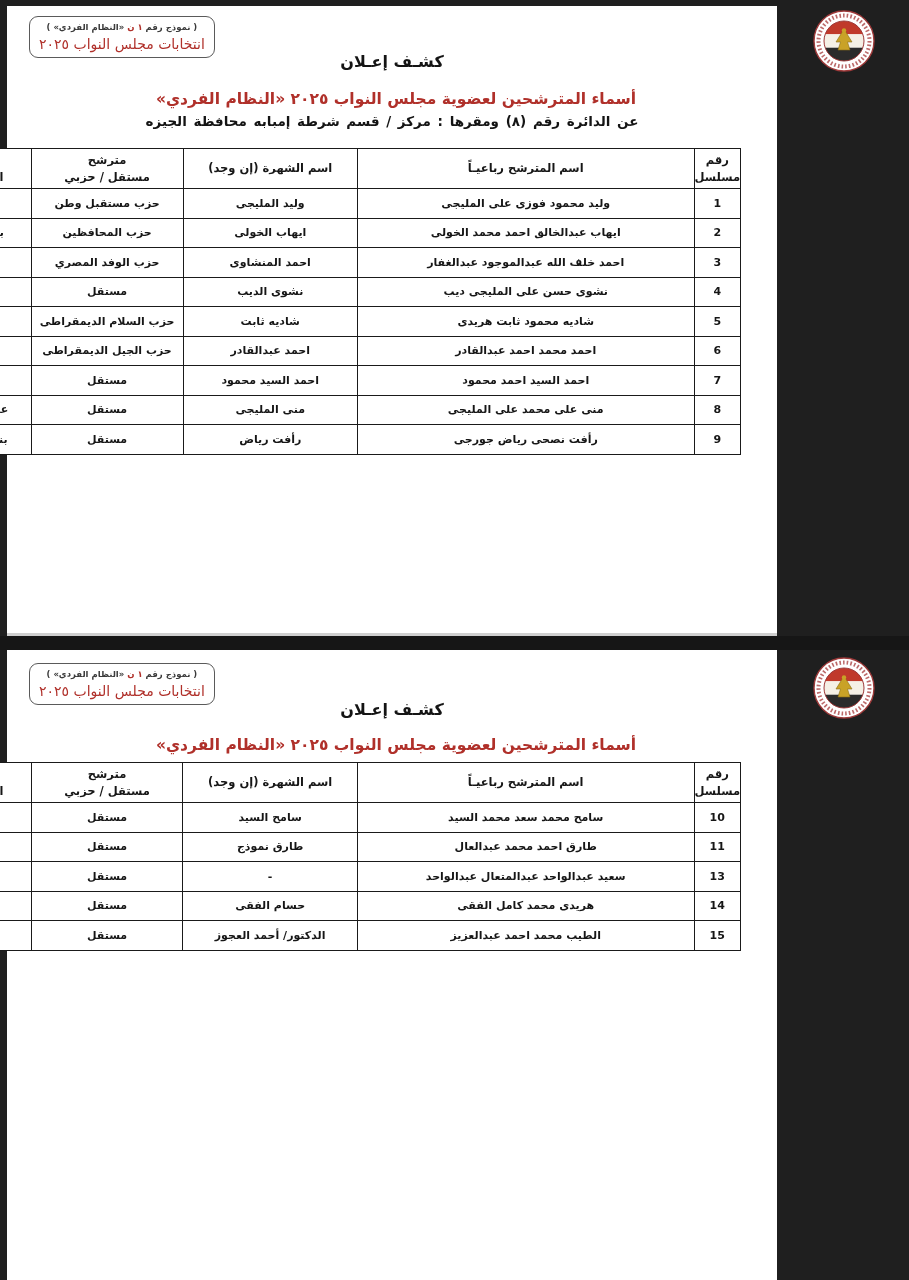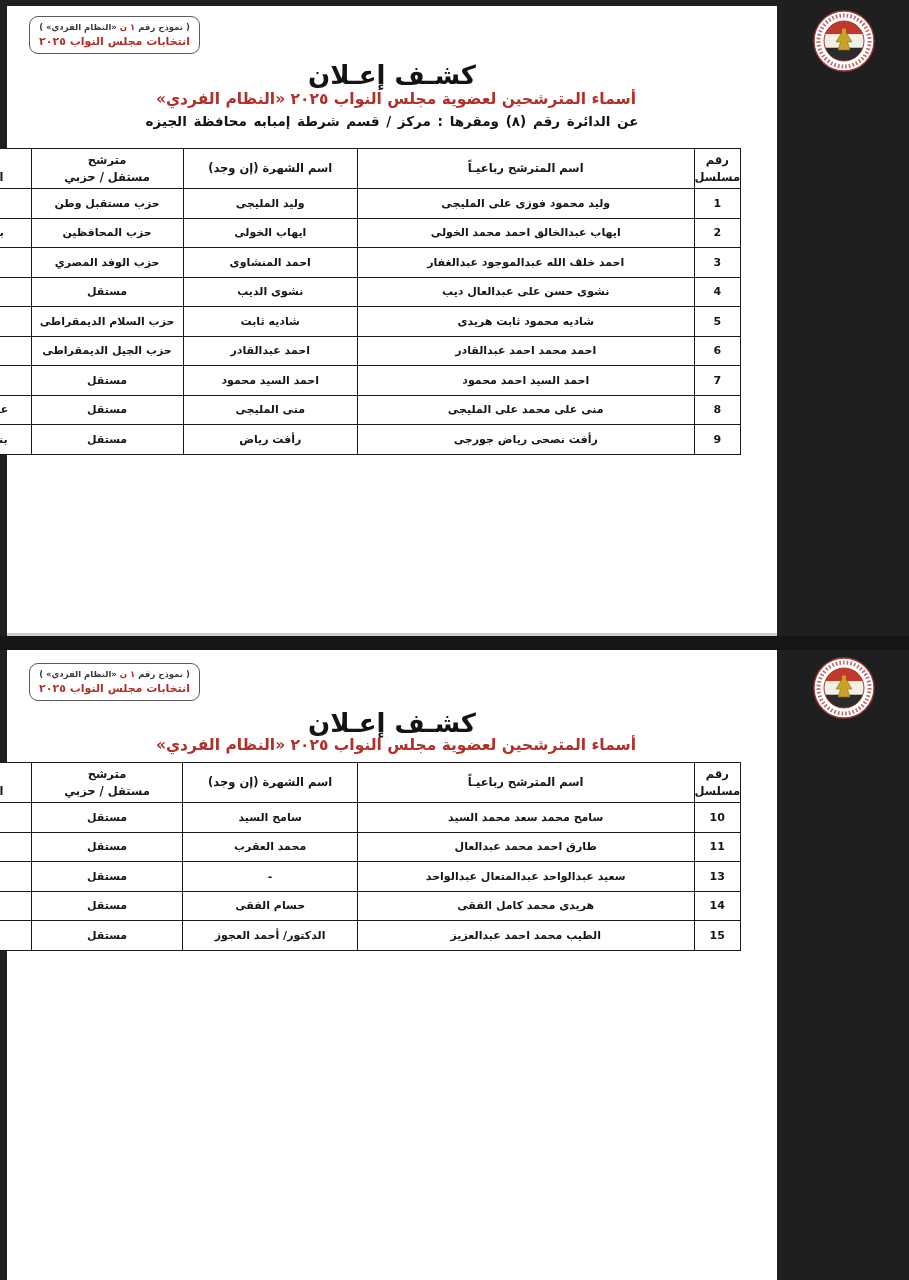--- a/index.html
+++ b/index.html
@@ -32,29 +32,28 @@
   .stamp{
     position:absolute;left:22px;top:10px;
     border:1.6px solid #5a5a5a;border-radius:9px;
     padding:4px 9px 3px 9px;
     text-align:center;
     background:#fff;
     direction:rtl;
   }
   .stamp .l1{font-size:8.5px;font-weight:bold;color:#3a3a3a;line-height:1.55;white-space:nowrap;}
   .stamp .l1 .hl{color:var(--red);}
-  .stamp .l2{font-size:11px;font-weight:bold;color:var(--red);line-height:1.45;white-space:nowrap;}
+  .stamp .l2{font-size:14px;font-weight:normal;color:var(--red);line-height:1.45;white-space:nowrap;}
   
   .seal{position:absolute;left:805px;top:3px;width:64px;height:64px;}
   
   .title{
     position:absolute;left:0;width:100%;text-align:center;
-    font-size:26px;font-weight:bold;color:#141414;
+    font-size:16px;font-weight:bold;color:#141414;
     letter-spacing:0.5px;
-    margin-top:8px;
   }
   .subtitle{
     position:absolute;left:4px;width:100%;text-align:center;
     font-size:15.5px;font-weight:bold;color:var(--red);
   }
   .district{
     position:absolute;left:0;width:100%;text-align:center;
     font-size:13.5px;font-weight:bold;color:#141414;
     word-spacing:2px;
   }
@@ -151,21 +150,21 @@
         </tr>
         <tr>
           <td>3</td>
           <td>احمد خلف الله عبدالموجود عبدالغفار</td>
           <td>احمد المنشاوى</td>
           <td>حزب الوفد المصري</td>
           <td>حزبي</td>
         </tr>
         <tr>
           <td>4</td>
-          <td>نشوى حسن على عبدالعال ديب</td>
+          <td>نشوى حسن على المليجى ديب</td>
           <td>نشوى الديب</td>
           <td>مستقل</td>
           <td>خاتم</td>
         </tr>
         <tr>
           <td>5</td>
           <td>شاديه محمود ثابت هريدى</td>
           <td>شاديه ثابت</td>
           <td>حزب السلام الديمقراطى</td>
           <td>أسد</td>
@@ -256,21 +255,21 @@
         <tr>
           <td>10</td>
           <td>سامح محمد سعد محمد السيد</td>
           <td>سامح السيد</td>
           <td>مستقل</td>
           <td>شمعة</td>
         </tr>
         <tr>
           <td>11</td>
           <td>طارق احمد محمد عبدالعال</td>
-          <td>محمد العقرب</td>
+          <td>طارق نموذج</td>
           <td>مستقل</td>
           <td>عقرب</td>
         </tr>
         <tr>
           <td>13</td>
           <td>سعيد عبدالواحد عبدالمتعال عبدالواحد</td>
           <td>-</td>
           <td>مستقل</td>
           <td>حوت</td>
         </tr>

